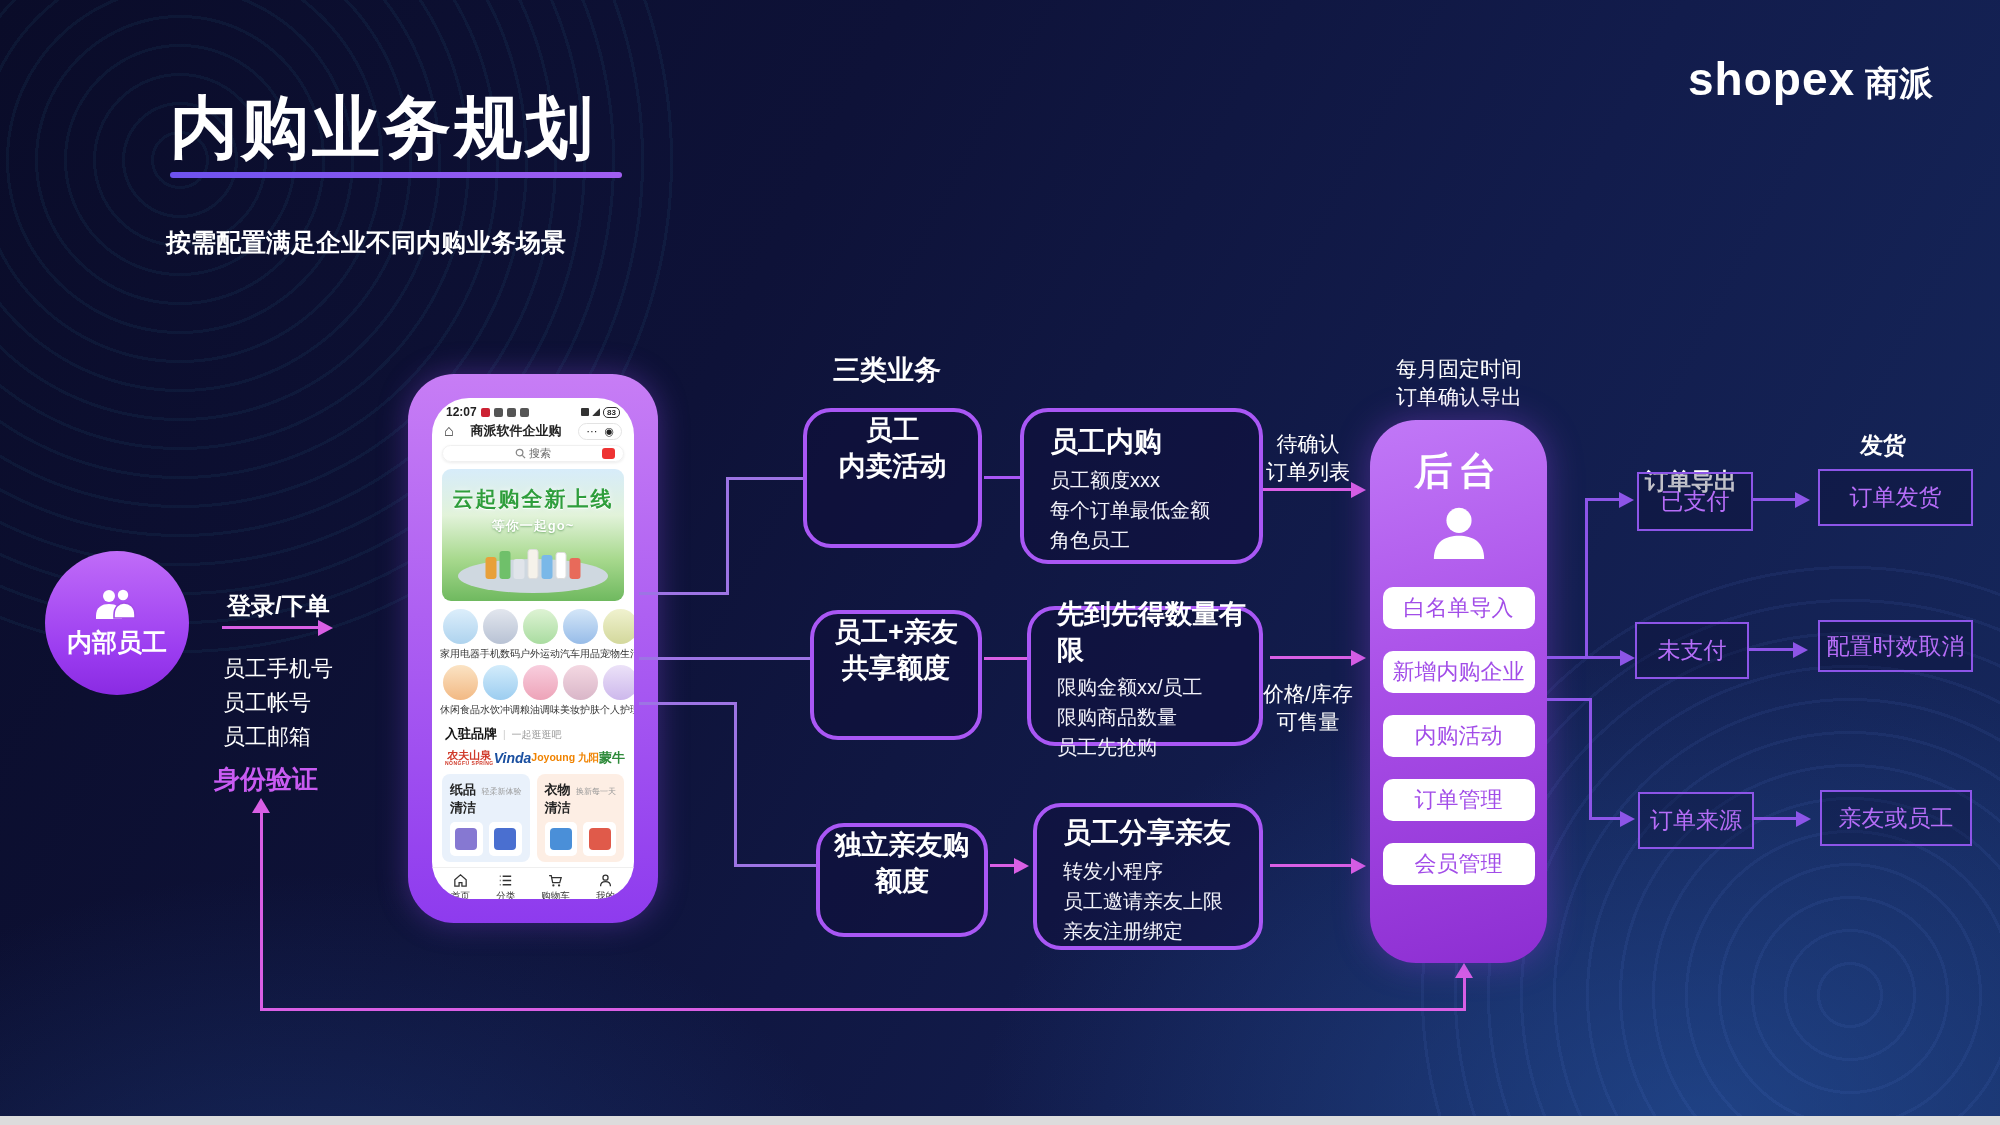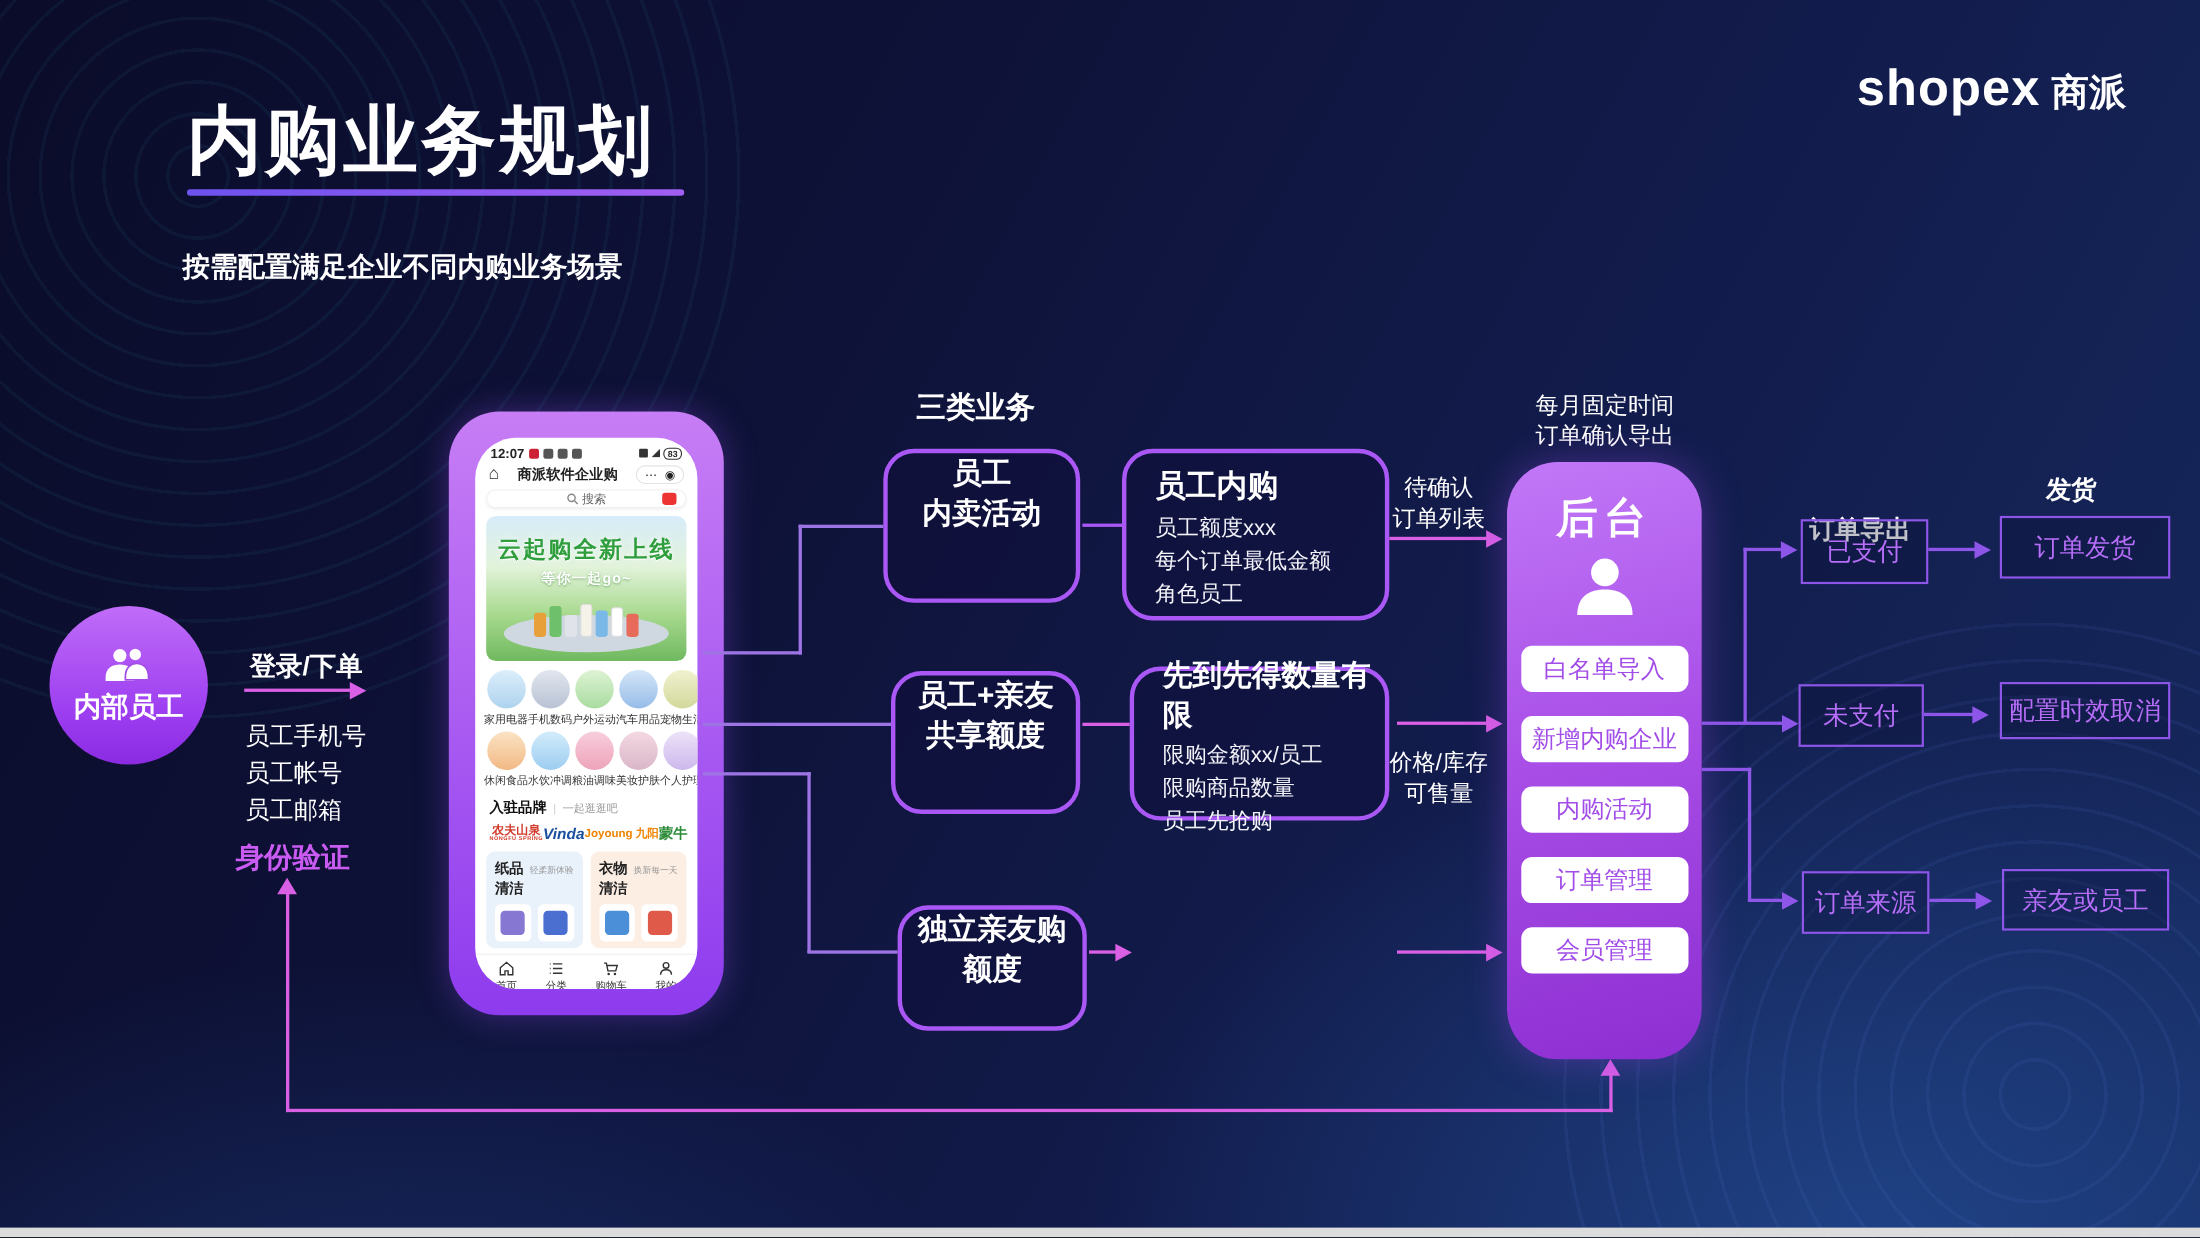--- a/index.html
+++ b/index.html
@@ -392,20 +392,26 @@
   <div class="ah ah-r" style="left:1351px;top:650px;"></div>
   <div class="flow-note pre" style="left:1252px;top:680px;width:112px;">价格/库存
 可售量</div>
 
   <div class="flow-box" style="left:816px;top:823px;width:172px;height:114px;">
     <div class="big pre">独立亲友购
 额度</div>
   </div>
   <div class="ln h m" style="left:990px;top:864px;width:26px;"></div>
   <div class="ah ah-r" style="left:1014px;top:858px;"></div>
+  <div class="detail-box" style="left:1033px;top:803px;width:230px;height:147px;">
+    <div class="dt">员工分享亲友</div>
+    <div class="dl pre">转发小程序
+员工邀请亲友上限
+亲友注册绑定</div>
+  </div>
   <div class="ln h m" style="left:1270px;top:864px;width:84px;"></div>
   <div class="ah ah-r" style="left:1351px;top:858px;"></div>
 
   <div class="backend-note pre">每月固定时间
 订单确认导出</div>
   <div class="backend">
     <div class="backend-title">后台</div>
     <svg class="backend-icon" width="62" height="58" viewBox="0 0 32 30">
       <circle cx="16" cy="9" r="6.5" fill="#fff"></circle>
       <path d="M3 29 C3 20 9 17 16 17 C23 17 29 20 29 29 Z" fill="#fff"></path>

